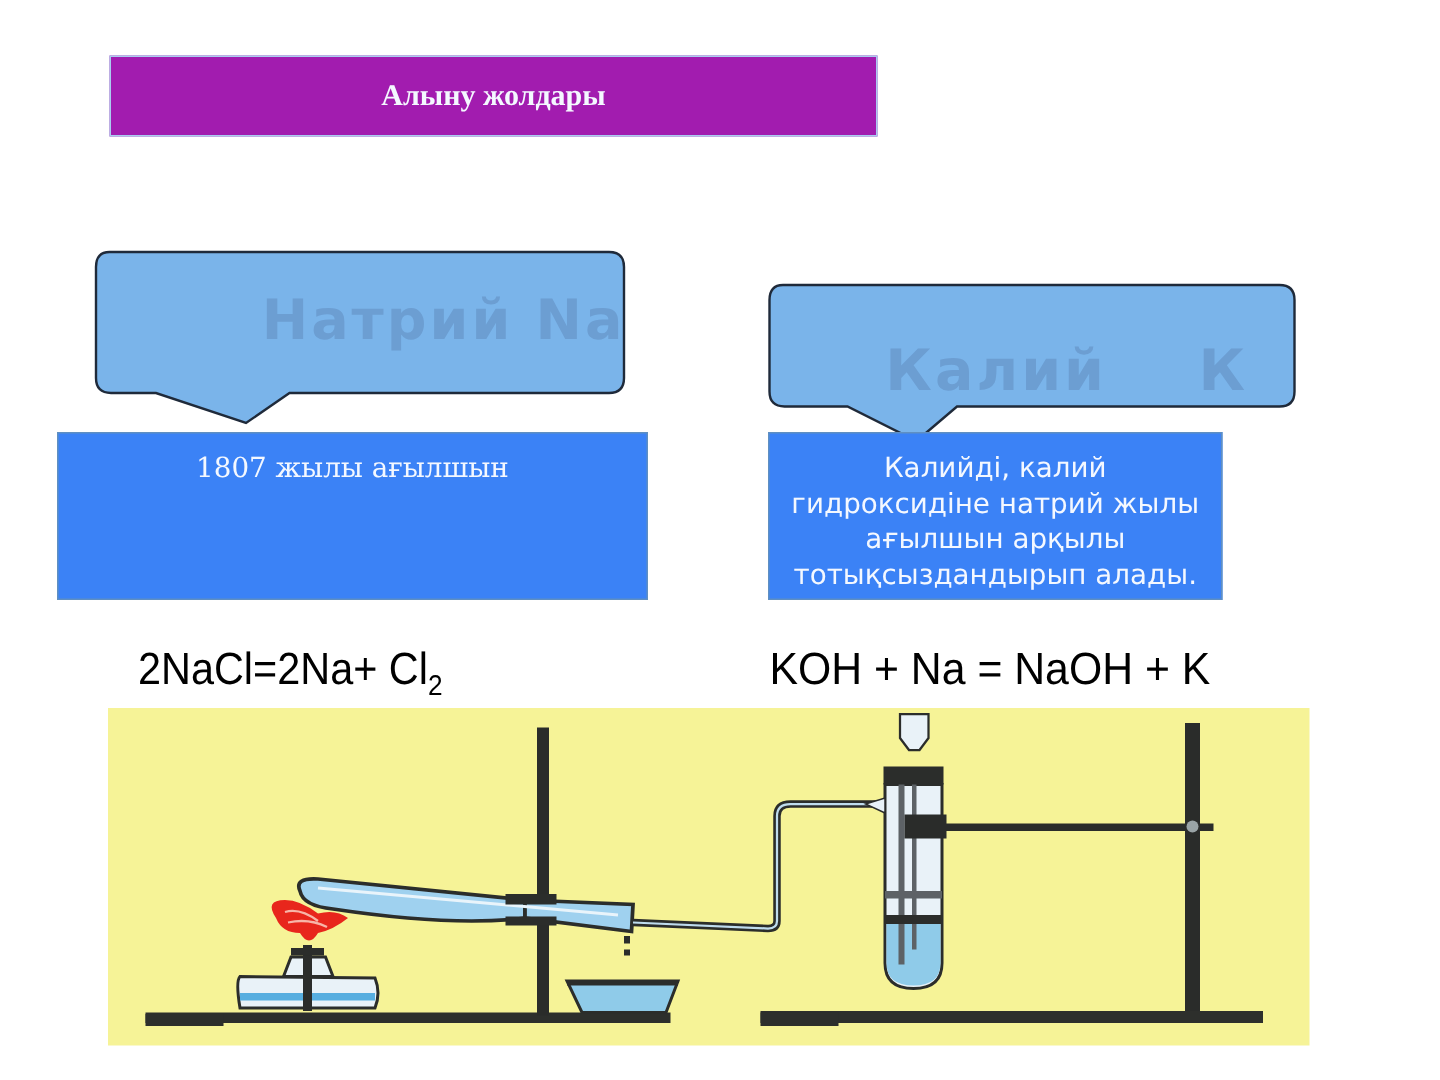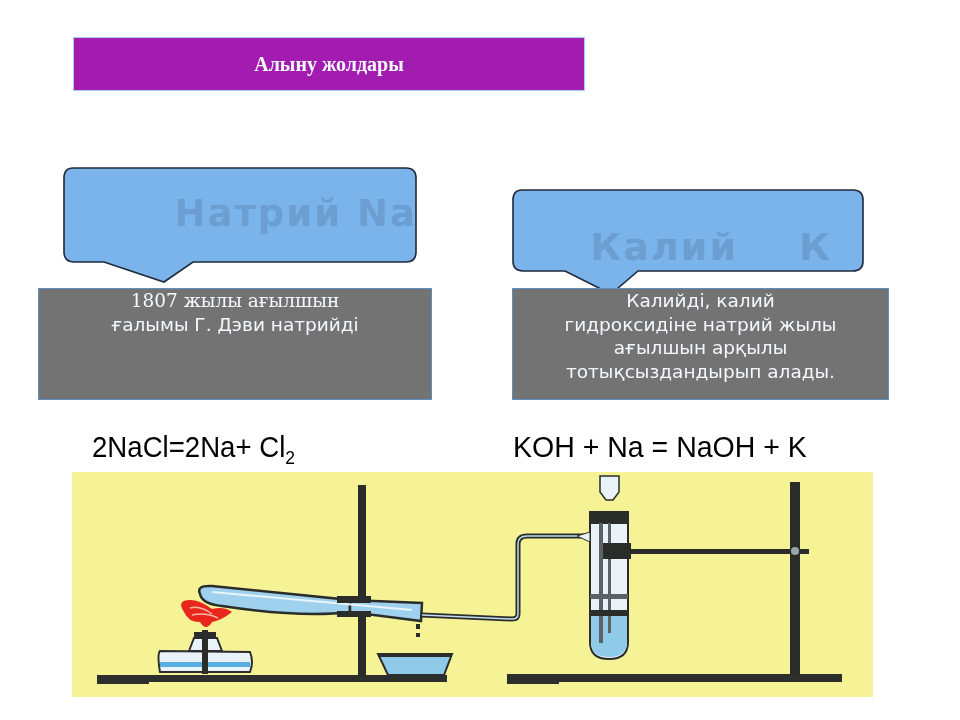--- a/index.html
+++ b/index.html
@@ -2,21 +2,21 @@
 <html><head>
   <meta charset="utf-8">
   <style>
     html, body { margin:0; padding:0; }
     body { width:960px; height:720px; background:#ffffff; position:relative; overflow:hidden; font-family:"DejaVu Sans", sans-serif; }
     .title-bar { position:absolute; left:73px; top:37px; width:512px; height:54px; background:#a21caf; border:1px solid #a9cdf0; box-sizing:border-box; display:flex; align-items:center; justify-content:center; }
     .title-text { color:#f4f8ff; font-family:"Liberation Serif", serif; font-weight:bold; font-size:20px; }
     .callout { position:absolute; }
     .callout svg { position:absolute; left:0; top:0; overflow:visible; }
     .callout-label { position:absolute; left:0; width:100%; text-align:right; font-family:"DejaVu Sans", sans-serif; font-size:37px; font-weight:bold; color:#6c9ed2; letter-spacing:2px; white-space:pre; }
-    .info-box { position:absolute; background:#737373; border:1.5px solid #5f8fc2; box-sizing:border-box; color:#f4f8ff; text-align:center; font-size:18.5px; line-height:23.5px; overflow:hidden; padding-top:0px; }
+    .info-box { position:absolute; background:#3b82f6; border:1.5px solid #5f8fc2; box-sizing:border-box; color:#f4f8ff; text-align:center; font-size:18.5px; line-height:23.5px; overflow:hidden; padding-top:12px; }
     .info-box span { display:block; }
     .serifnum { font-family:"DejaVu Serif", serif; }
     .equation { position:absolute; font-family:"Liberation Sans", sans-serif; font-size:30px; color:#000; white-space:pre; transform:scaleX(0.92); transform-origin:left top; }
     .equation sub { font-size:19px; vertical-align:-7px; }
     .illustration { position:absolute; left:72px; top:472px; width:801px; height:225px; background:#f6f397; }
     .illustration svg { position:absolute; left:0; top:0; }
   </style>
 </head>
 <body>
 
@@ -33,24 +33,23 @@
 
 <div class="callout" style="left:512px; top:160px; width:320px; height:106px;margin-top:29px;">
   <svg width="352" height="106">
     <path d="M10,1 L341,1 Q351,1 351,11 L351,72 Q351,82 341,82 L126,82 L99,105 L53,82 L11,82 Q1,82 1,72 L1,11 Q1,1 10,1 Z" fill="#7ab4ea" stroke="#1f2a3a" stroke-width="1.6"></path>
   </svg>
   <div class="callout-label" style="top:36px; font-size:38px;">Калий    К</div>
 </div>
 
 <div class="info-box" style="left:38px; top:288px; width:394px; height:112px;">
   <span class="serifnum">1807 жылы ағылшын</span>
-  <span>ғалымы Г. Дэви натрийді</span>
 </div>
 
-<div class="info-box" style="left:512px; top:288px; width:377px; height:112px;">
+<div class="info-box" style="left:512px; top:288px; width:303px; height:112px;">
   <span>Калийді, калий</span>
   <span>гидроксидіне натрий жылы</span>
   <span>ағылшын арқылы</span>
   <span>тотықсыздандырып алады.</span>
 </div>
 
 <div class="equation" style="left:92px; top:430px;"><span>2NaCl=2Na+ Cl</span><sub>2</sub></div>
 <div class="equation" style="left:513px; top:430px; transform:scaleX(0.95);"><span>KOH + Na = NaOH + K</span></div>
 
 <div class="illustration">

